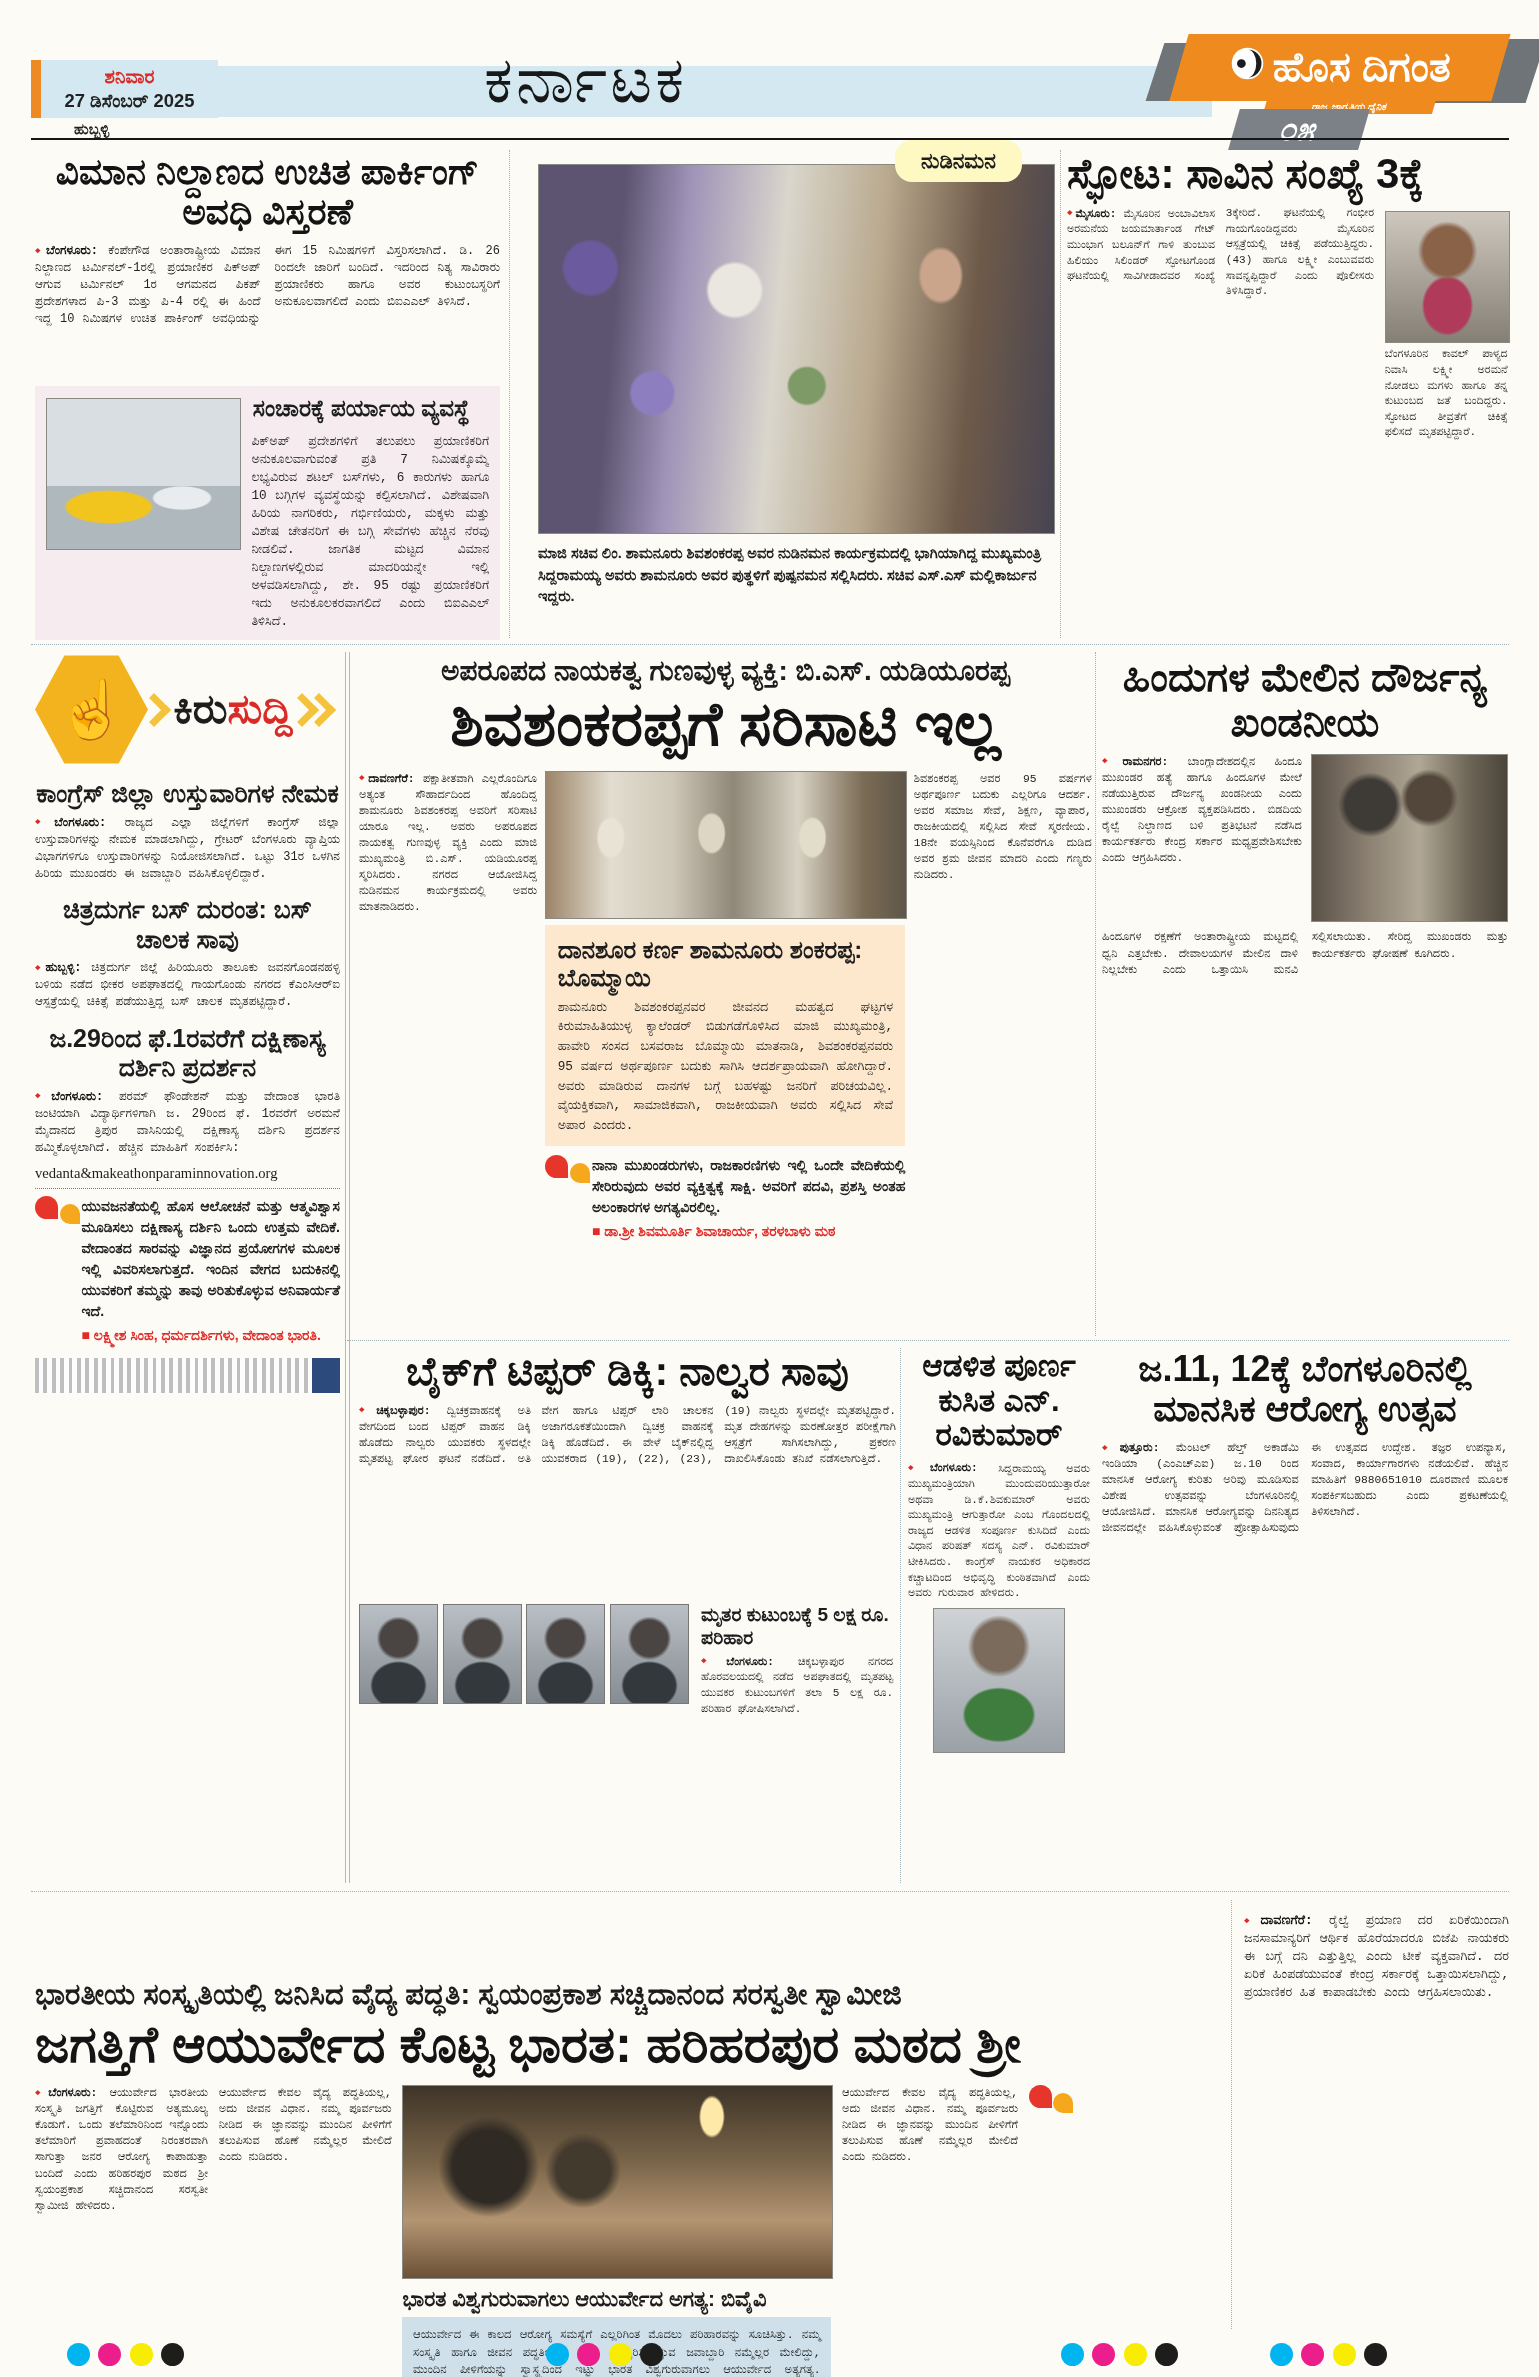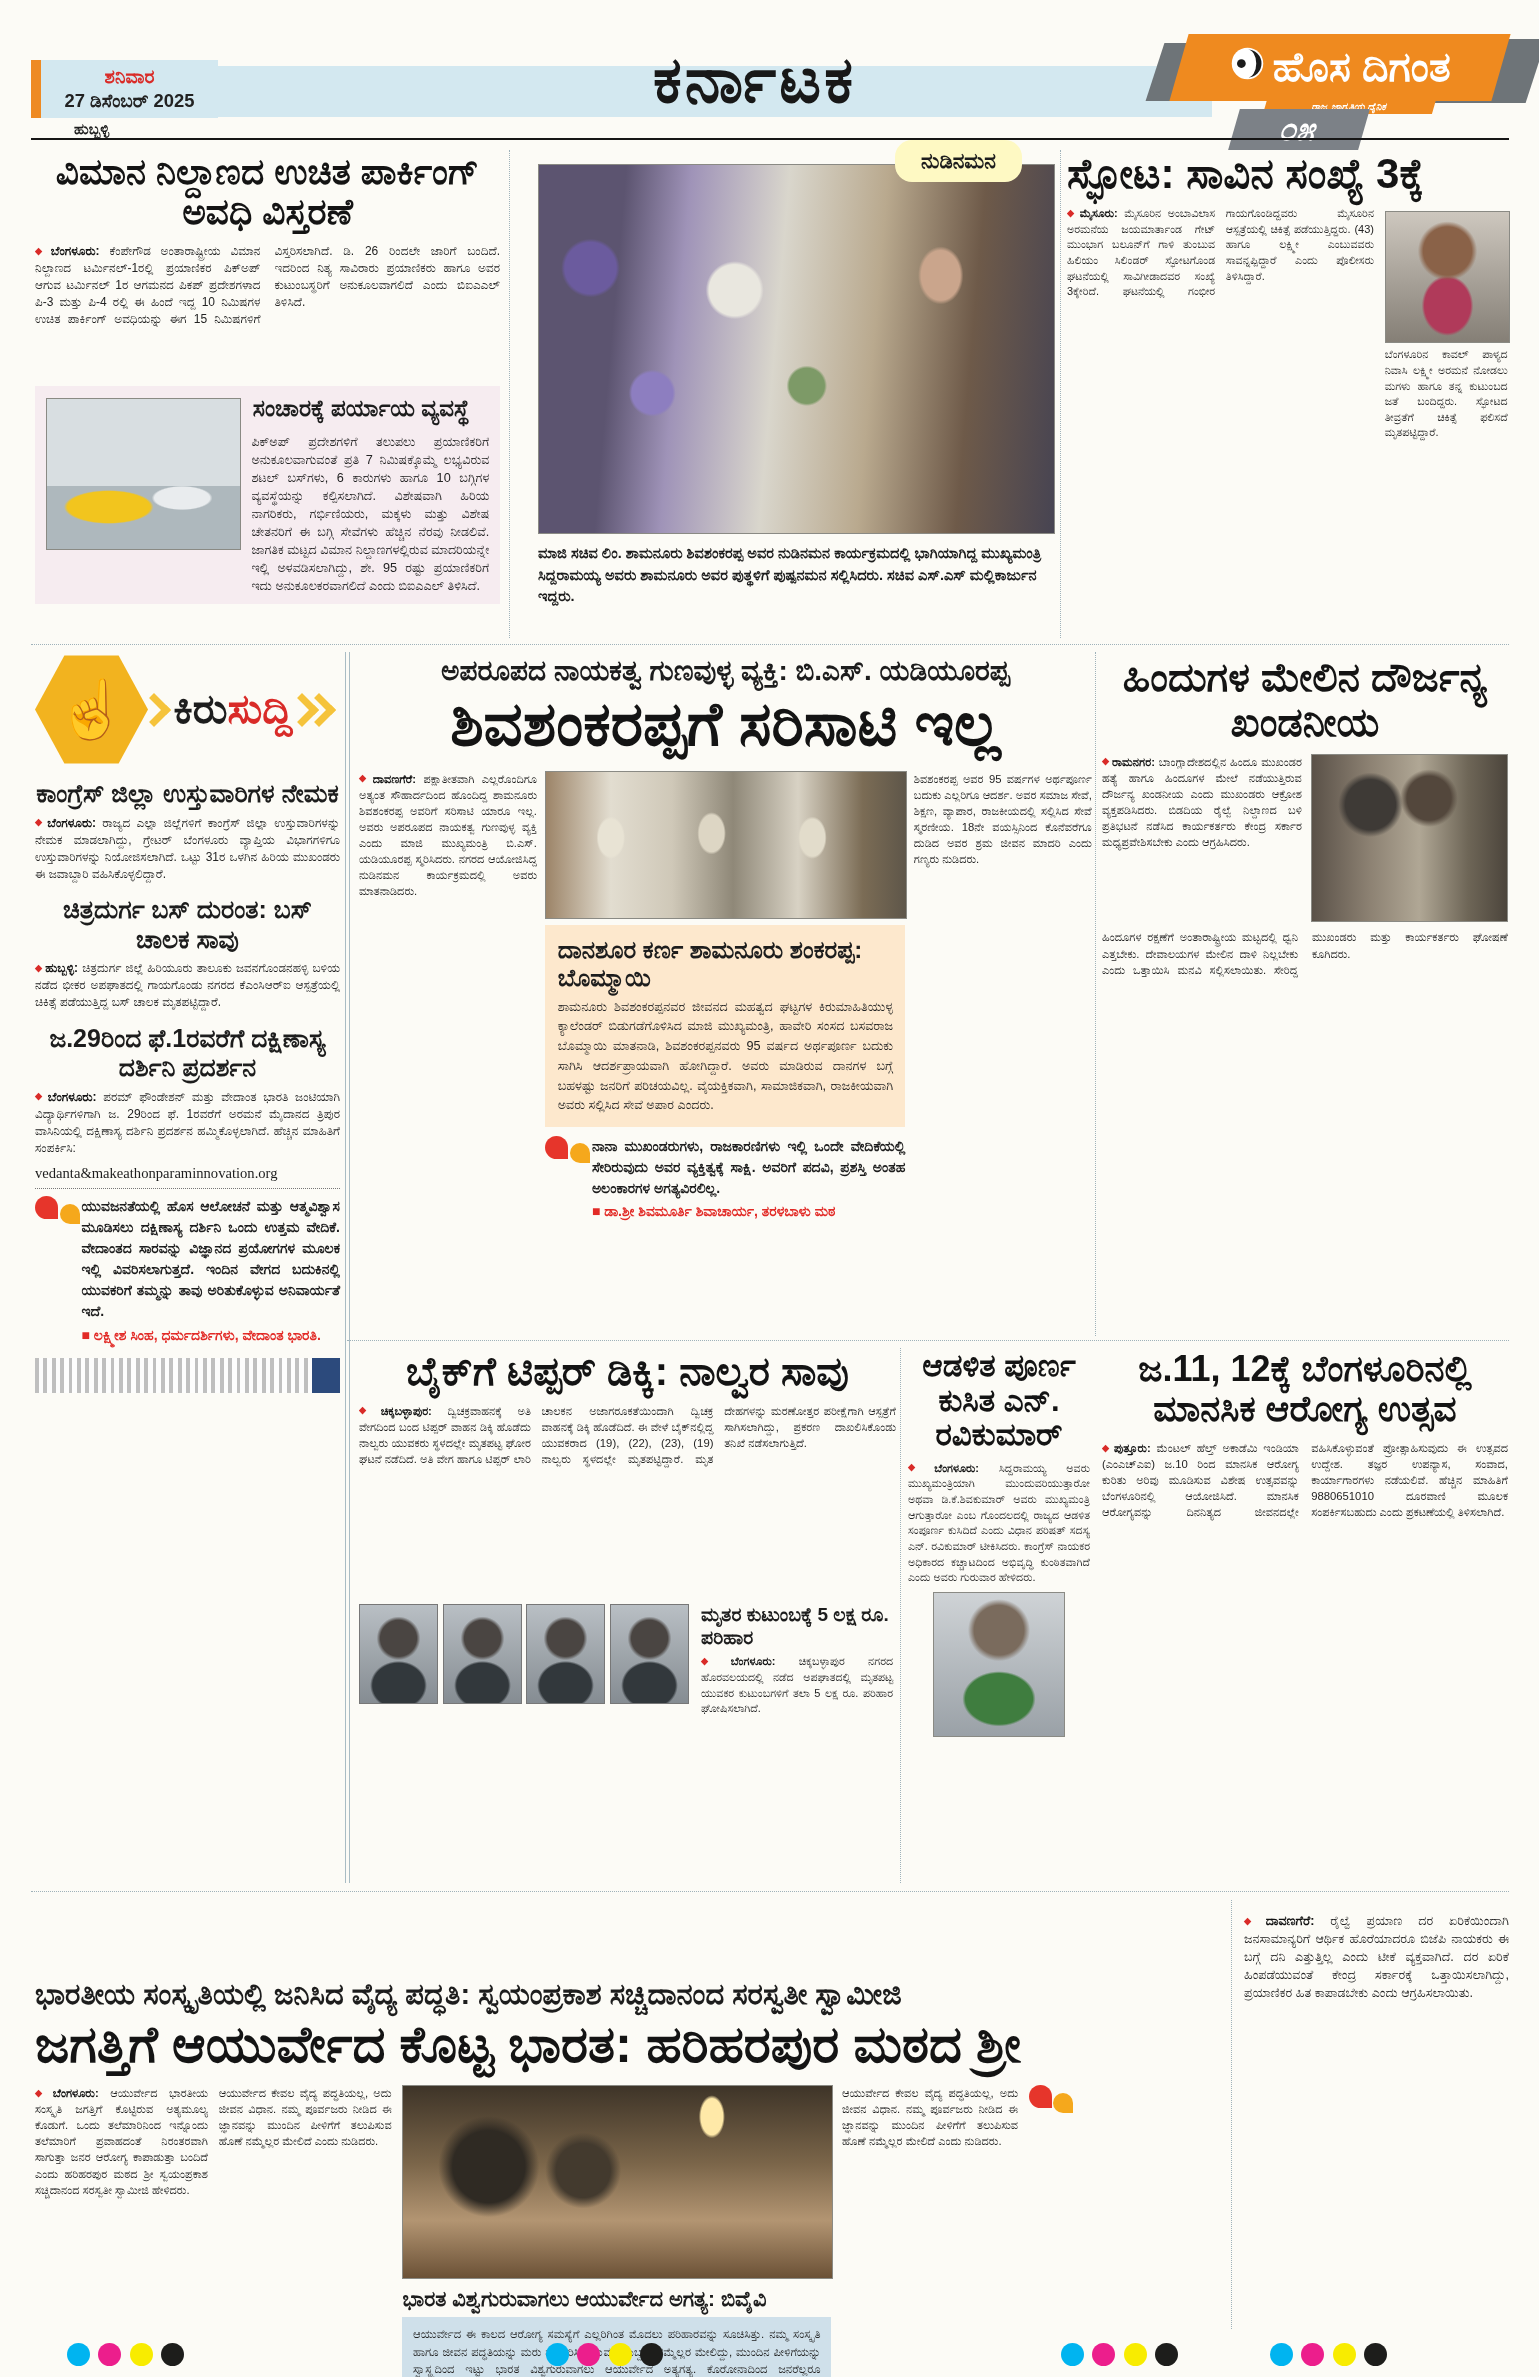--- a/index.html
+++ b/index.html
@@ -3,37 +3,37 @@
 <meta charset="utf-8">
 <style>
   html,body{margin:0;padding:0;background:#e8e6e0;font-family:"Liberation Sans",sans-serif;}
   .page{position:relative;width:1539px;height:2377px;background:#fcfbf6;margin:0 auto;overflow:hidden;color:#1d1d1d;}
   
   .hdr-band{position:absolute;left:31px;top:66px;width:1181px;height:51px;background:#d3e8f0;}
   .datebox{position:absolute;left:31px;top:60px;width:187px;height:58px;background:#d3e8f0;border-left:10px solid #ee8a23;box-sizing:border-box;padding-top:6.1px;text-align:center;}
   .datebox .day{color:#d92b28;font-weight:bold;font-size:19px;}
   .datebox .date{font-size:18.4px;font-weight:bold;color:#222;margin-top:1.5px;}
   .city{position:absolute;left:74px;top:121px;font-size:14.6px;font-weight:600;}
-  .section-title{position:absolute;left:440px;top:43px;width:629px;text-align:center;font-size:64px;font-weight:700;letter-spacing:3.1px;color:#181818;}
+  .section-title{position:absolute;left:484px;top:43px;width:629px;text-align:left;font-size:64px;font-weight:400;letter-spacing:3.1px;color:#181818;}
   .mast{position:absolute;left:1150px;top:17px;width:383px;height:123px;}
   .mast-back-l{position:absolute;left:4.6px;top:26px;width:92px;height:58px;background:#6e7478;transform:skewX(-18deg);}
   .mast-back-r{position:absolute;right:-3.1px;top:21.5px;width:115px;height:64px;background:#6e7478;transform:skewX(-18deg);}
   .mast-main{position:absolute;left:29px;top:17px;width:322px;height:67px;background:#ef8a1f;transform:skewX(-16deg);display:flex;align-items:center;justify-content:center;}
   .mast-text{transform:skewX(16deg);color:#fff;font-size:41px;font-weight:900;white-space:nowrap;display:flex;align-items:center;gap:7.7px;}
   .mast-tag{position:absolute;left:115px;top:83px;width:169px;text-align:center;color:#fff;font-size:10px;font-weight:700;background:#ef8a1f;transform:skewX(-16deg);padding:0.8px 0;}
   .mast-page{position:absolute;left:84px;top:92px;width:130px;height:41px;background:#7c8187;transform:skewX(-16deg);display:flex;align-items:center;justify-content:center;color:#fff;font-size:32px;font-weight:800;}
   .hrule{position:absolute;left:31px;top:138px;width:1478px;border-top:2.3px solid #161616;}
   
   .vsep{position:absolute;border-left:1.5px dotted #9fb2ba;}
   .vsep-dbl{position:absolute;width:3.1px;border-left:1.5px solid #a9bcc4;border-right:1.5px solid #a9bcc4;}
   .hsep{position:absolute;border-top:1.5px dotted #9fb2ba;}
   
   .hl{font-weight:900;color:#141414;text-align:center;line-height:1.12;}
   .kicker{font-weight:800;text-align:center;line-height:1.15;}
-  .body{font-size:12px;line-height:1.42;text-align:justify;color:#232323;}
+  .body{font-size:12px;line-height:1.42;text-align:justify;color:#232323;font-family:Liberation Mono, monospace;}
   .dl{font-weight:800;color:#111;}
   .dl::before{content:"◆";color:#d92b28;font-size:9.2px;margin-right:2.3px;vertical-align:1.5px;}
   .cols2{column-count:2;column-gap:14px;}
   .cols3{column-count:3;column-gap:10.7px;}
   .ph{background-color:#b9b9b2;border:0.8px solid #8a8a84;}
   .caption{font-size:14.6px;font-weight:600;line-height:1.45;color:#1b1b1b;}
   .qrow{display:flex;gap:2px;}
   .qdrops{flex:0 0 44px;display:flex;}
   .qd{width:20px;height:20px;border-radius:50% 0 50% 50%;display:inline-block;transform:rotate(90deg);}
   .qd.red{background:#e6352b;margin-right:1.5px;width:23px;height:23px;}

